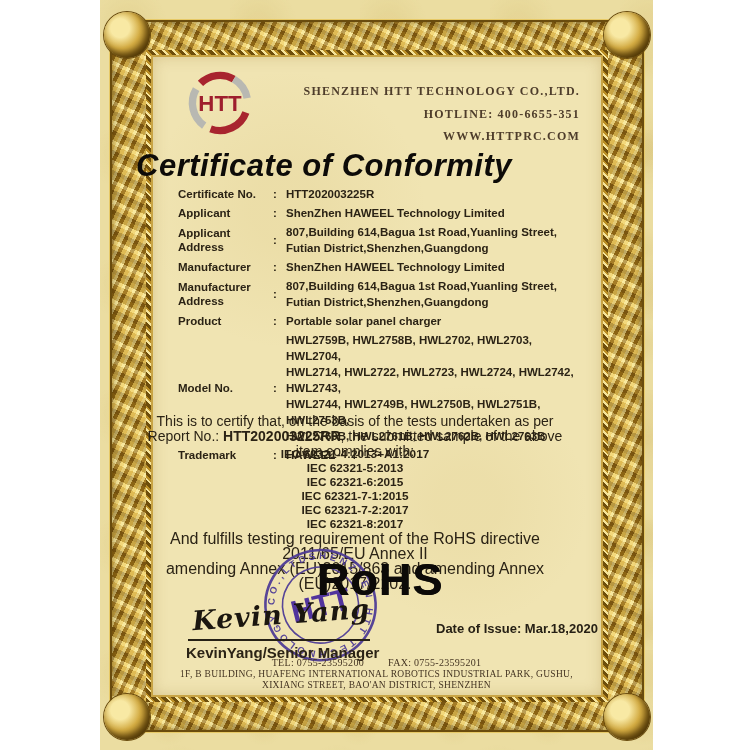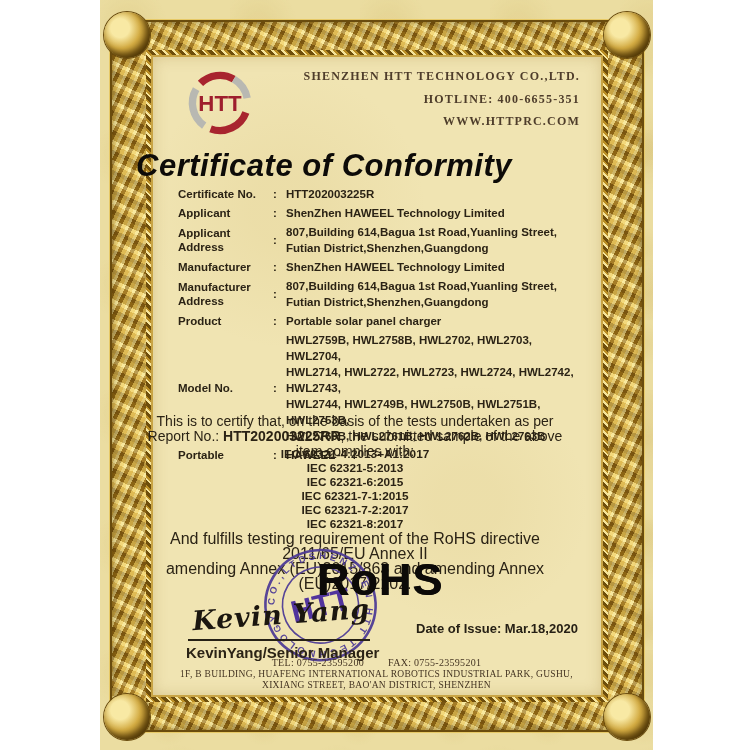--- a/index.html
+++ b/index.html
@@ -36,21 +36,21 @@
   .wm-ring{position:absolute;left:104px;top:196px;width:386px;height:386px;border-radius:50%;
         border:27px solid rgba(184,110,52,.17);}
   .wm-blob{position:absolute;left:168px;top:172px;width:125px;height:62px;border-radius:50%;
         background:rgba(236,158,92,.30);filter:blur(7px);}
   .wm-htt{position:absolute;left:58px;top:268px;width:440px;text-align:center;
         font-weight:bold;font-size:178px;line-height:1;letter-spacing:-6px;
         transform:scaleY(1.25);transform-origin:top;
         color:rgba(168,86,40,.20);}
   
   .logo{position:absolute;left:85px;top:68px;}
-  .hdr{position:absolute;right:73px;top:69px;text-align:right;
+  .hdr{position:absolute;right:73px;top:84px;text-align:right;
         font-family:"Liberation Serif",serif;font-weight:bold;color:#4e3d2b;}
   .hdr div{letter-spacing:1.2px;}
   .hdr-company{font-size:12px;margin-bottom:8px;}
   .hdr-line{font-size:12px;margin-bottom:7px;}
   .title{position:absolute;left:0;top:148px;width:448px;text-align:center;
         font-size:31px;font-weight:bold;font-style:italic;color:#0d0b08;letter-spacing:.5px;}
   
   .tbl{position:absolute;left:78px;top:186px;width:400px;color:#2b2315;}
   .row{display:flex;align-items:center;margin-bottom:3px;}
   .lab{width:86px;font-weight:bold;font-size:11.5px;line-height:14px;flex-shrink:0;}
@@ -67,21 +67,21 @@
   
   .rohs{position:absolute;left:150px;top:554px;width:260px;text-align:center;
         font-size:45px;font-weight:bold;letter-spacing:1px;color:#0c0a08;
         text-shadow:.6px 0 #0c0a08;}
   .stamp{position:absolute;left:156px;top:540px;opacity:.93;transform:rotate(-14deg);}
   .sig-name{position:absolute;left:92px;top:599px;font-family:"DejaVu Serif",serif;
         font-style:italic;font-weight:bold;font-size:27px;color:#1b160f;
         transform:rotate(-4deg);letter-spacing:1px;}
   .sig-line{position:absolute;left:88px;top:639px;width:182px;height:2px;background:#262015;}
   .sig-title{position:absolute;left:86px;top:644px;font-size:15px;font-weight:bold;color:#2b2315;}
-  .date{position:absolute;left:316px;top:621px;font-size:13px;font-weight:bold;color:#262015;}
+  .date{position:absolute;left:336px;top:621px;font-size:13px;font-weight:bold;color:#262015;}
   
   .ftr{position:absolute;left:50px;width:453px;text-align:center;
         font-family:"Liberation Serif",serif;color:#443422;letter-spacing:.3px;}
   .ftr-tel{top:657px;font-size:10px;}
   .ftr-tel span{margin:0 12px;}
   .ftr-a1{top:669px;font-size:9.5px;}
   .ftr-a2{top:680px;font-size:9.5px;}
 </style>
 </head>
 <body>
@@ -159,21 +159,21 @@
         <div class="lab">Model No.</div>
         <div class="col">:</div>
         <div class="val">
           <div>HWL2759B, HWL2758B, HWL2702, HWL2703, HWL2704,</div>
           <div>HWL2714, HWL2722, HWL2723, HWL2724, HWL2742, HWL2743,</div>
           <div>HWL2744, HWL2749B, HWL2750B, HWL2751B, HWL2753B,</div>
           <div>HWL2760B, HWL2761B, HWL2762B, HWL2763B</div>
         </div>
       </div>
       <div class="row">
-        <div class="lab">Portable</div>
+        <div class="lab">Trademark</div>
         <div class="col">:</div>
         <div class="val">HAWEEL</div>
       </div>
     </div>
 
     <div class="stmt"><span>This is to certify that, on the basis of the tests undertaken as per Report No.:</span> <b>HTT202003225RR</b><span>, the submitted sample of the above item complies with:</span></div>
 
     <div class="stds">
       <div>IEC 62321-4:2013+A1:2017</div>
       <div>IEC 62321-5:2013</div>

